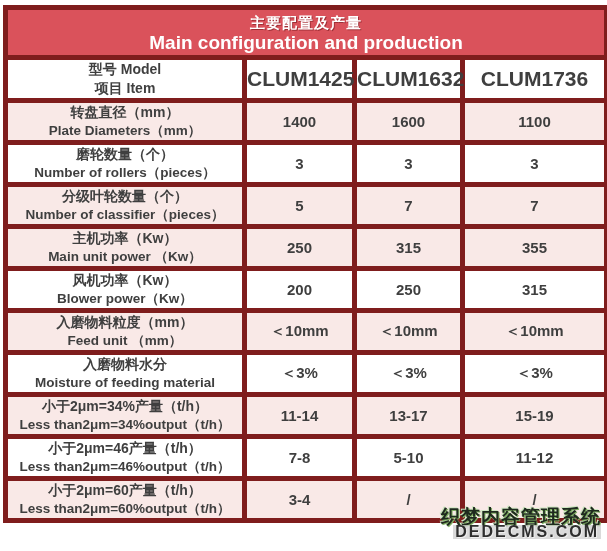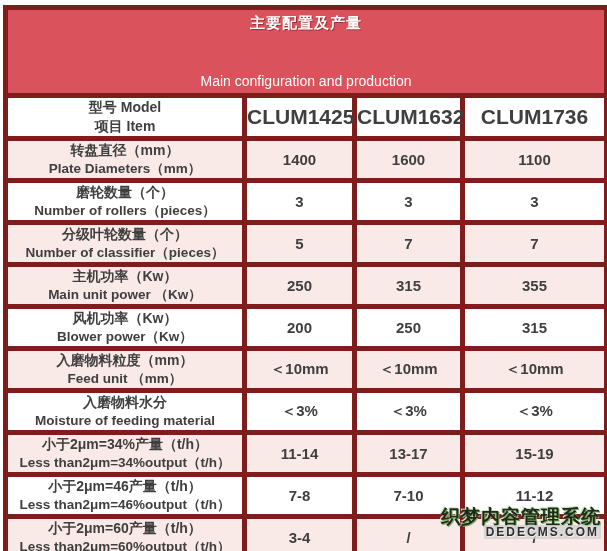--- a/index.html
+++ b/index.html
@@ -39,24 +39,23 @@
   .title-zh {
     color: #ffffff;
     font-weight: bold;
     font-size: 15px;
     line-height: 21px;
     text-shadow: 1px 1px 0 #9e2f36;
     letter-spacing: 1px;
   }
   .title-en {
     color: #ffffff;
-    font-weight: normal;
-    font-size: 14px;
+    font-weight: bold;
+    font-size: 19px;
     line-height: 20px;
-    margin-top: 38px;
   }
 
   
   .head-row td { height: 42px; background: #ffffff; }
   .item-head div {
     font-weight: bold;
     font-size: 14px;
     line-height: 19px;
   }
   .model-cell {
@@ -96,21 +95,21 @@
     font-weight: bold;
     font-size: 19px;
     color: #1f2a1f;
     text-shadow: 1px 1px 0 #7fae62, -1px -1px 0 #cfe6c2;
     letter-spacing: 1px;
   }
   .watermark .wm-en {
     display: inline-block;
     margin-top: 1px;
     font-weight: bold;
-    font-size: 12px;
+    font-size: 16px;
     letter-spacing: 2px;
     color: #2e2e2e;
     background: rgba(205,205,205,0.75);
     text-shadow: 1px 1px 0 #efefef;
     padding: 0 2px;
   }
 </style>
 </head>
 <body>
 
@@ -210,21 +209,21 @@
   <td class="val-cell">11-14</td>
           <td class="val-cell">13-17</td>
           <td class="val-cell">15-19</td>
         </tr>
         <tr class="data-row plain">
     <td class="label-cell">
       <div class="zh">小于2μm=46产量（t/h）</div>
       <div class="en">Less than2μm=46%output（t/h）</div>
     </td>
   <td class="val-cell">7-8</td>
-          <td class="val-cell">7-10</td>
+          <td class="val-cell">5-10</td>
           <td class="val-cell">11-12</td>
         </tr>
         <tr class="data-row shaded">
     <td class="label-cell">
       <div class="zh">小于2μm=60产量（t/h）</div>
       <div class="en">Less than2μm=60%output（t/h）</div>
     </td>
   <td class="val-cell">3-4</td>
           <td class="val-cell">/</td>
           <td class="val-cell">/</td>

